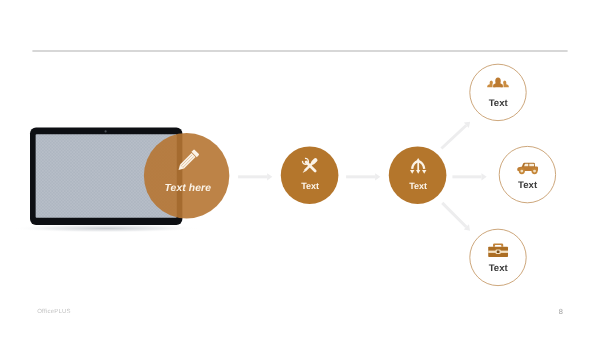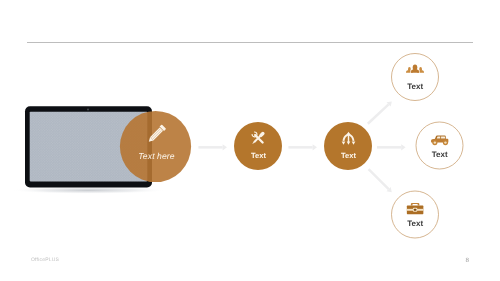--- a/index.html
+++ b/index.html
@@ -4,21 +4,21 @@
 <title>Slide</title>
 <style>
   html,body{margin:0;padding:0;}
   body{width:500px;height:281px;background:#ffffff;overflow:hidden;
        font-family:"Liberation Sans",sans-serif;position:relative;
        -webkit-font-smoothing:antialiased;text-rendering:geometricPrecision;}
   .slide{position:absolute;inset:0;}
   .divider{position:absolute;left:27px;top:42px;width:446px;height:1px;background:#bdbdbd;}
   #svgroot{position:absolute;left:0;top:0;width:500px;height:281px;}
   .lbl{position:absolute;transform:translate(-50%,-50%);white-space:nowrap;text-align:right;}
-  .lbl-main{left:156.5px;top:155.8px;font-size:8.6px;font-weight:normal;font-style:italic;color:#fbf3e7;letter-spacing:.1px;}
+  .lbl-main{left:156.5px;top:155.8px;font-size:8.6px;font-weight:bold;font-style:italic;color:#fbf3e7;letter-spacing:.1px;}
   .lbl-step{font-size:7.5px;font-weight:bold;color:#fdf6ec;}
   .lbl-out{font-size:8px;font-weight:bold;color:#3b3b3b;}
   .footer-left{position:absolute;left:31px;top:257.3px;font-size:5px;color:#c2c2c2;letter-spacing:.2px;}
   .footer-right{position:absolute;left:465.6px;top:256.8px;font-size:6.2px;color:#9e9e9e;}
 </style>
 </head>
 <body>
 
 <div class="slide">
   <div class="divider"></div>

